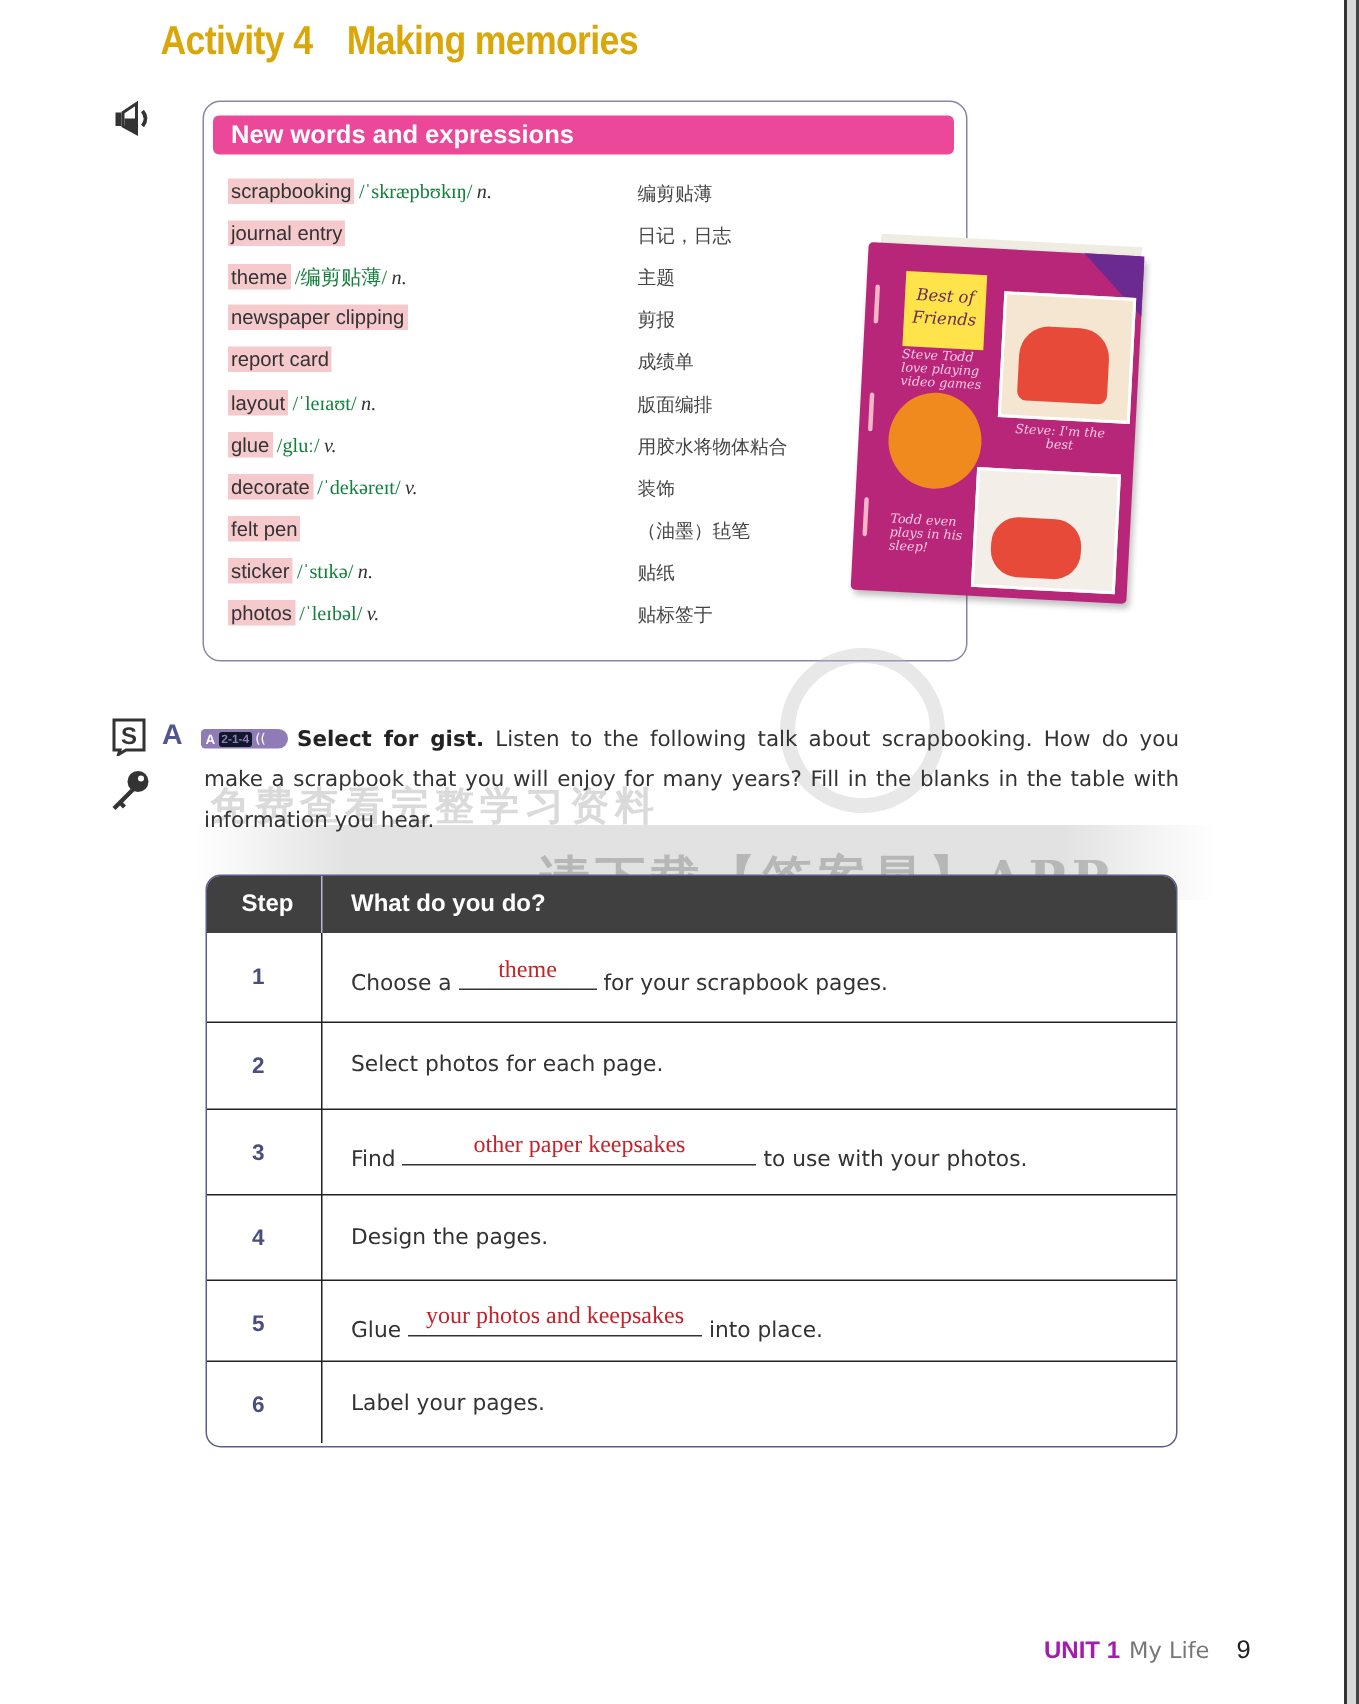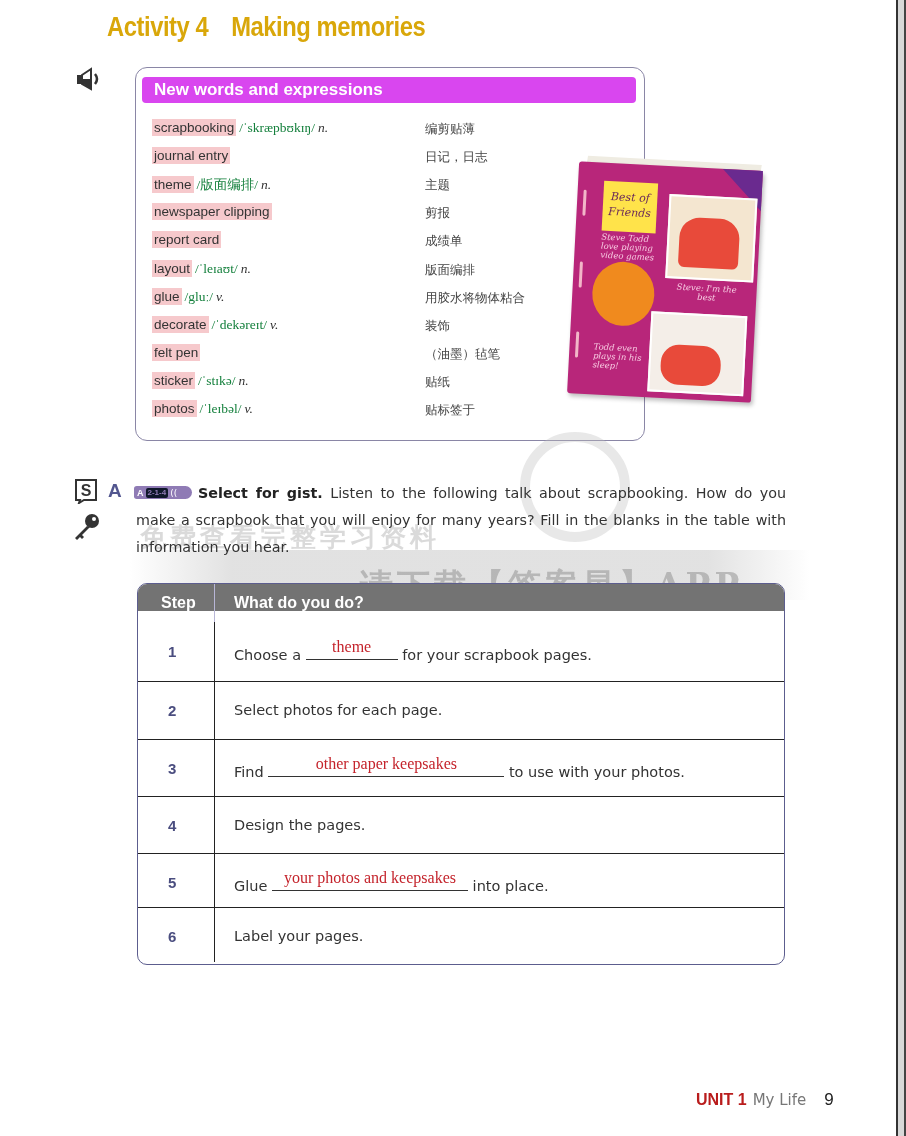--- a/index.html
+++ b/index.html
@@ -25,21 +25,21 @@
   }
   .activity-title .gap { display: inline-block; width: 26px; }
   .speaker-icon { position: absolute; left: 75px; top: 66px; width: 30px; height: 26px; }
 
   .words-box {
     position: absolute; left: 135px; top: 67px; width: 510px; height: 374px;
     border: 1px solid #8a86a6; border-radius: 12px; box-sizing: border-box;
   }
   .words-header {
     position: absolute; left: 142px; top: 77px; width: 494px; height: 26px;
-    background: #d946ef; border-radius: 4px; color: #fff;
+    background: #ec4899; border-radius: 4px; color: #fff;
     font-family: "Liberation Sans", sans-serif; font-weight: bold; font-size: 17px;
     line-height: 26px; padding-left: 12px; box-sizing: border-box;
   }
   .word-row { position: absolute; left: 152px; height: 20px; font-size: 13px; white-space: nowrap; }
   .word-row .term {
     background: #f6c9cc; padding: 1px 2px; color: #333;
     font-family: "Liberation Sans", sans-serif; font-size: 13.5px;
   }
   .word-row .ipa { font-family: "Liberation Serif", serif; font-size: 13.5px; color: #15803d; margin-left: 3px; }
   .word-row .pos { font-family: "Liberation Serif", serif; font-style: italic; font-size: 13.5px; color: #333; margin-left: 3px; }
@@ -99,36 +99,36 @@
     background: linear-gradient(90deg, rgba(190,190,190,0.0), rgba(190,190,190,0.45) 15%, rgba(190,190,190,0.45) 85%, rgba(190,190,190,0.0)); }
   .watermark .line1 { position: absolute; left: 10px; top: 0px; font-family: "DejaVu Serif", serif; font-weight: bold; font-size: 26px; color: rgba(150,150,150,0.35); letter-spacing: 4px; white-space: nowrap; }
   .watermark .line2 { position: absolute; left: 230px; top: 44px; font-family: "DejaVu Serif", serif; font-weight: bold; font-size: 33px; color: rgba(140,140,140,0.5); letter-spacing: 4px; white-space: nowrap; }
   .watermark .seal { position: absolute; left: 390px; top: -88px; width: 110px; height: 110px; border-radius: 50%; border: 10px solid rgba(190,190,190,0.35); box-sizing: border-box; }
 
   .steps-table {
     position: absolute; left: 137px; top: 583px; width: 648px; height: 382px;
     border: 1.5px solid #5c5d8e; border-radius: 10px; box-sizing: border-box; overflow: hidden;
   }
   .steps-head {
-    position: absolute; left: 0; top: 0; width: 100%; height: 27px; background: #737373;
+    position: absolute; left: 0; top: 0; width: 100%; height: 38px; background: #404040;
     color: #fff; font-family: "Liberation Sans", sans-serif; font-weight: bold; font-size: 16px;
   }
   .steps-head .c1 { position: absolute; left: 23px; top: 10px; }
   .steps-head .c2 { position: absolute; left: 96px; top: 10px; }
   .steps-head .div { position: absolute; left: 76px; top: 0; width: 1px; height: 38px; background: #b8b6d6; }
   .vline { position: absolute; left: 76px; top: 38px; width: 1.2px; height: 340px; background: #222; }
   .step-row { position: absolute; left: 0; width: 100%; border-bottom: 1.2px solid #222; box-sizing: border-box; }
   .step-row.last { border-bottom: none; }
   .step-num { position: absolute; left: 30px; font-family: "Liberation Sans", sans-serif; font-weight: bold; font-size: 15px; color: #4a4d7f; }
   .step-text { position: absolute; left: 96px; font-family: "DejaVu Sans", sans-serif; font-size: 14.5px; color: #333; white-space: nowrap; }
   .blank { display: inline-block; position: relative; border-bottom: 1px solid #333; height: 16px; vertical-align: baseline; }
   .blank .ans { position: absolute; left: 0; right: 0; bottom: 3px; text-align: center; font-family: "Liberation Serif", serif; font-size: 16px; color: #c4232b; white-space: nowrap; }
 
   .footer { position: absolute; left: 696px; top: 1090px; white-space: nowrap; }
-  .footer .unit { font-family: "Liberation Sans", sans-serif; font-weight: bold; font-size: 16px; color: #b91c1c; }
+  .footer .unit { font-family: "Liberation Sans", sans-serif; font-weight: bold; font-size: 16px; color: #a21caf; }
   .footer .name { font-family: "DejaVu Sans", sans-serif; font-size: 15px; color: #777; margin-left: 6px; }
   .footer .page { font-family: "Liberation Sans", sans-serif; font-size: 17px; color: #222; margin-left: 18px; }
 </style>
 </head>
 <body>
 
 <div class="right-edge"></div>
 
 <div class="activity-title">
   <span>Activity 4</span><span class="gap"></span><span>Making memories</span>
@@ -143,21 +143,21 @@
 
 <div class="words-box"></div>
 <div class="words-header">New words and expressions</div>
 
 <div class="word-row" style="top:120px"><span class="term">scrapbooking</span><span class="ipa">/ˈskræpbʊkɪŋ/</span><span class="pos">n.</span></div>
 <div class="word-cn" style="top:121px">编剪贴薄</div>
 
 <div class="word-row" style="top:148px"><span class="term">journal entry</span></div>
 <div class="word-cn" style="top:149px">日记，日志</div>
 
-<div class="word-row" style="top:176px"><span class="term">theme</span><span class="ipa">/版面编排/</span><span class="pos">n.</span></div>
+<div class="word-row" style="top:176px"><span class="term">theme</span><span class="ipa">/编剪贴薄/</span><span class="pos">n.</span></div>
 <div class="word-cn" style="top:177px">主题</div>
 
 <div class="word-row" style="top:204px"><span class="term">newspaper clipping</span></div>
 <div class="word-cn" style="top:205px">剪报</div>
 
 <div class="word-row" style="top:232px"><span class="term">report card</span></div>
 <div class="word-cn" style="top:233px">成绩单</div>
 
 <div class="word-row" style="top:261px"><span class="term">layout</span><span class="ipa">/ˈleɪaʊt/</span><span class="pos">n.</span></div>
 <div class="word-cn" style="top:262px">版面编排</div>

